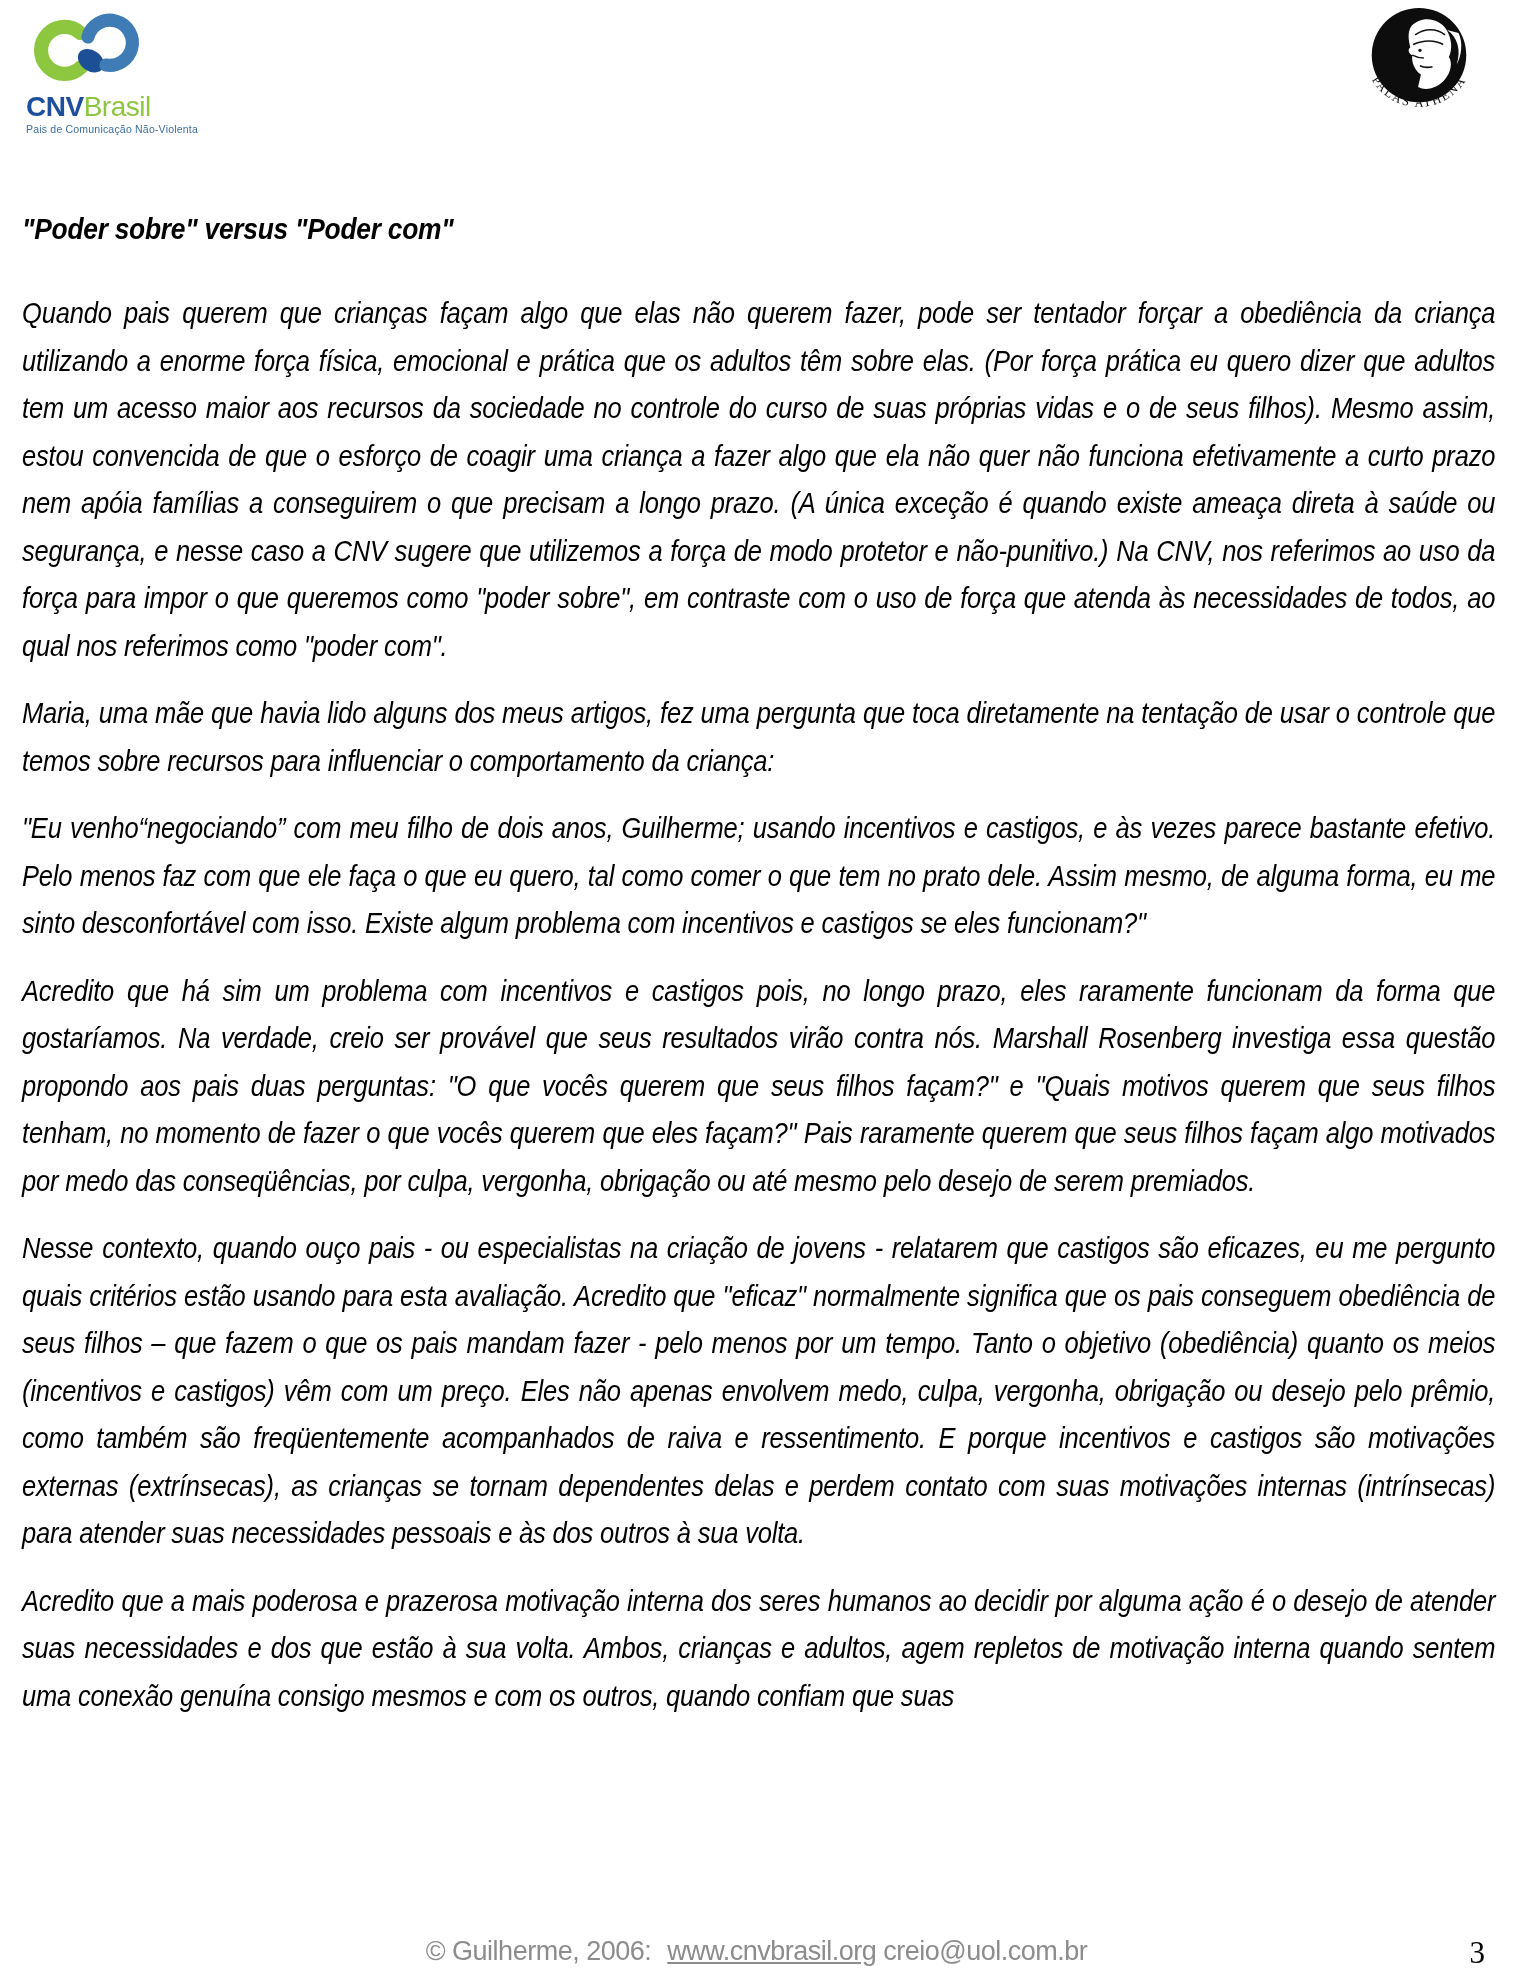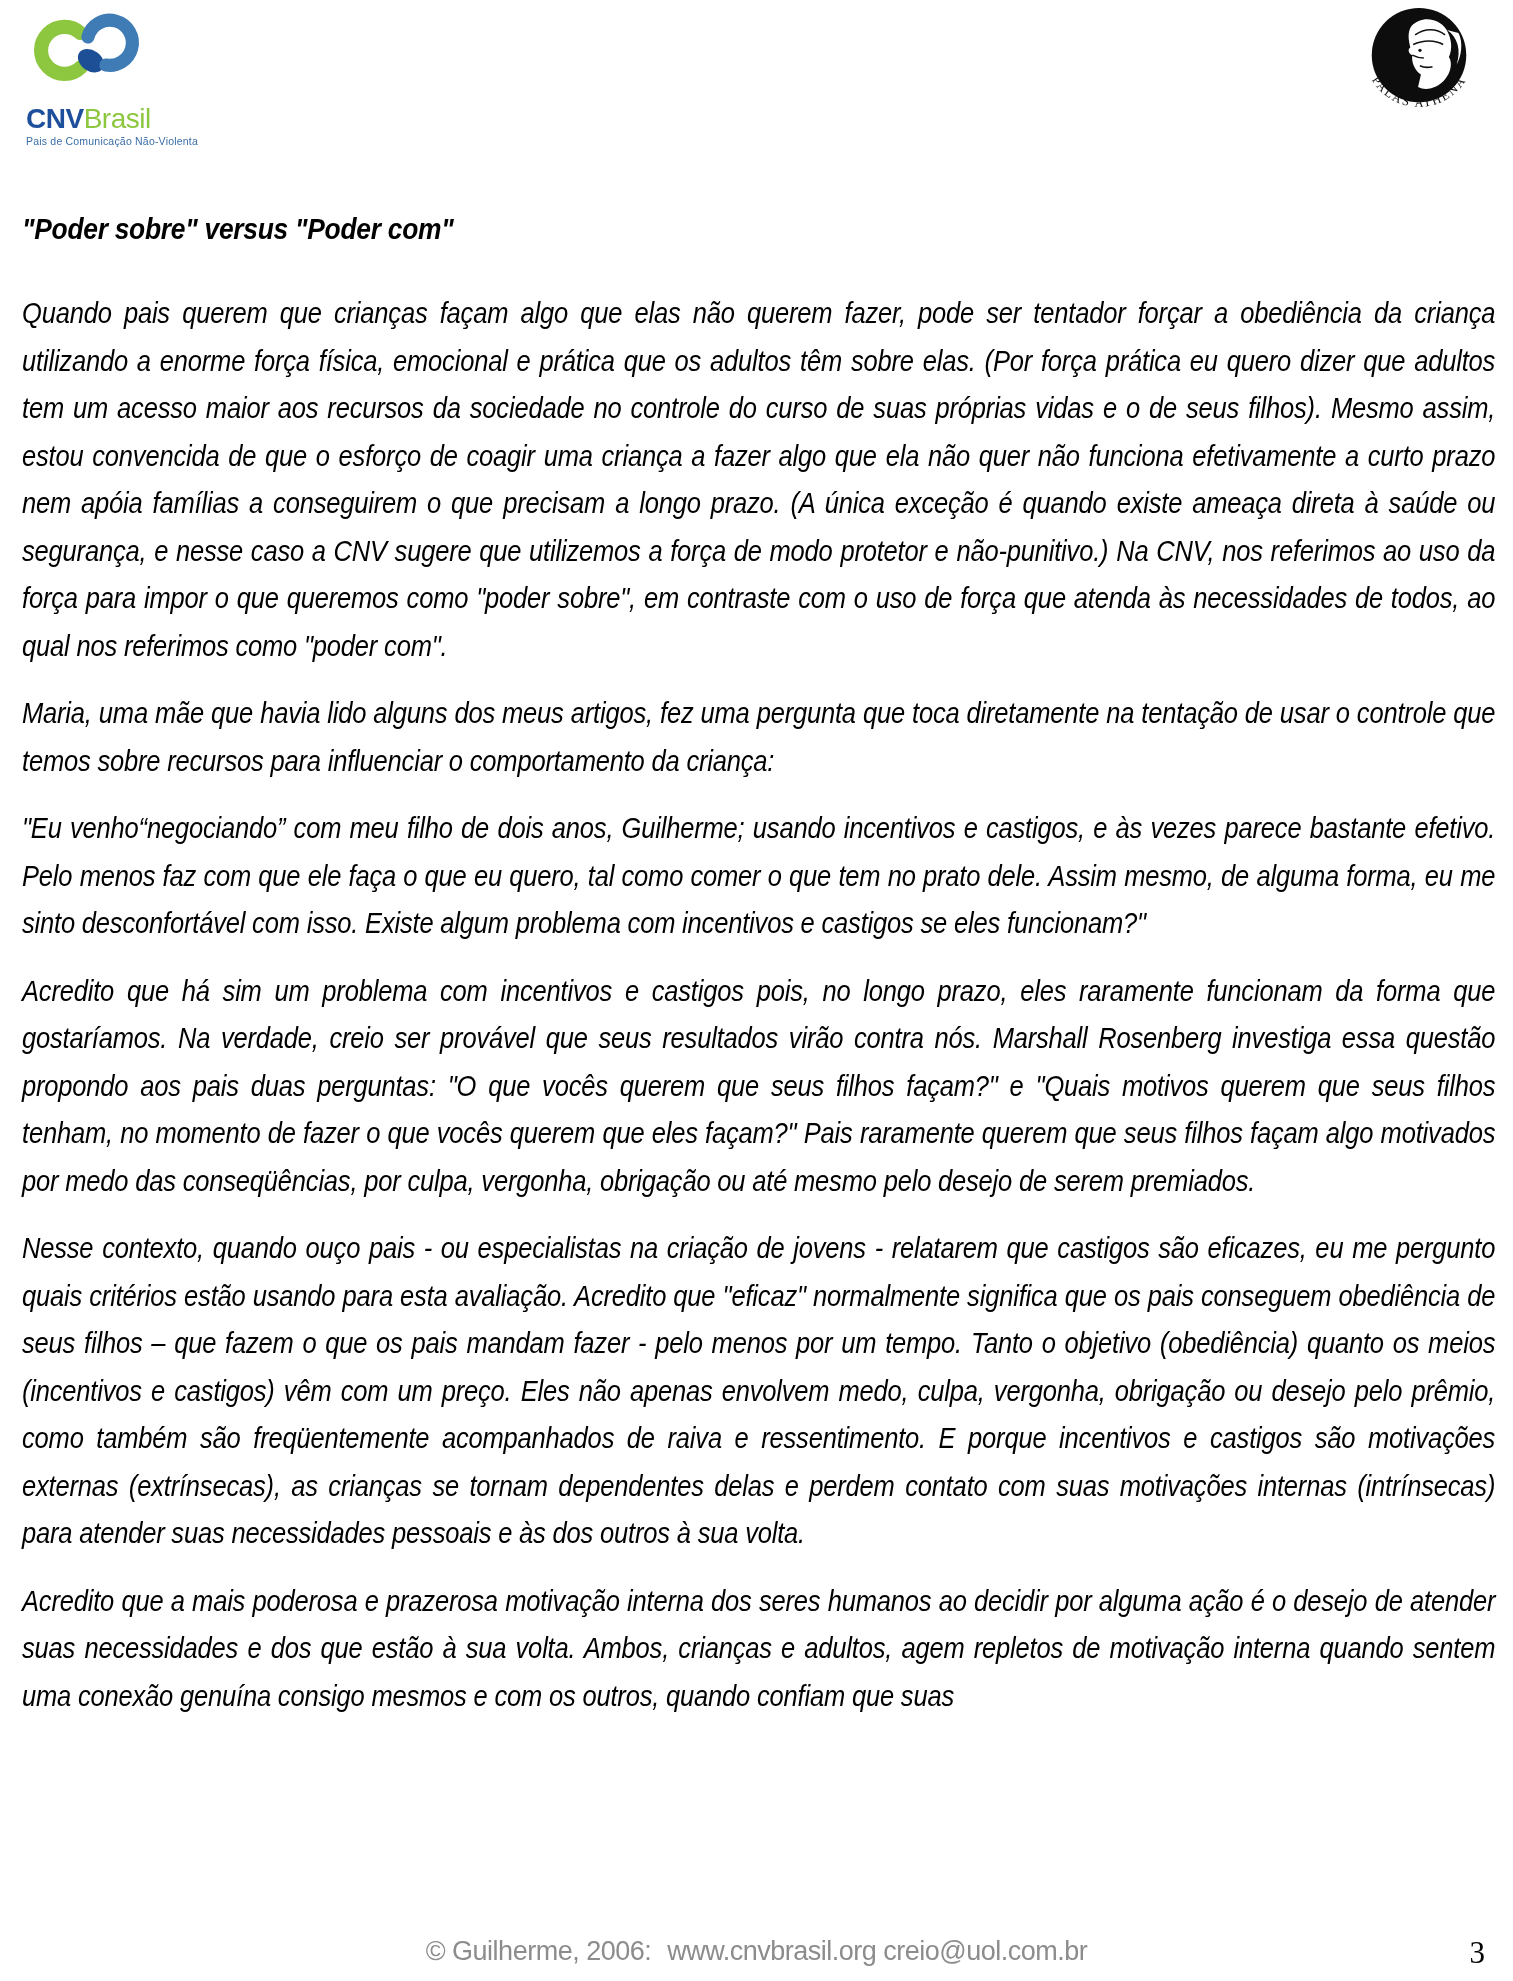--- a/index.html
+++ b/index.html
@@ -8,21 +8,21 @@
     width:1513px; height:1981px;
     margin:0 auto;
     background:#ffffff;
     font-family:"Liberation Sans", sans-serif;
     overflow:hidden;
   }
 
   
   .cnv-logo { position:absolute; left:26px; top:8px; width:220px; }
   .cnv-mark { display:block; width:128px; height:80px; }
-  .cnv-word { margin-top:18px; font-size:28px; letter-spacing:-0.5px; line-height:26px; }
+  .cnv-word { margin-top:6px; font-size:28px; letter-spacing:-0.5px; line-height:26px; }
   .cnv-word .cnv { font-weight:bold; color:#1e4f9c; }
   .cnv-word .brasil { font-weight:normal; color:#8dc63f; }
   .cnv-tagline { margin-top:3px; font-size:10.5px; color:#3a6ea5; letter-spacing:0.2px; }
 
   .palas-logo { position:absolute; right:40px; top:6px; width:108px; height:132px; }
   .palas-logo svg { display:block; width:108px; height:132px; }
   .palas-arc-text { font-family:"Liberation Serif", serif; font-size:13px; letter-spacing:2px; fill:#111; }
 
   
   .text-block {
@@ -49,21 +49,21 @@
   }
 
   
   .footer-copy {
     position:absolute; left:0; right:0; bottom:14px;
     text-align:center;
     color:#8c8c8c;
     font-size:27px;
     letter-spacing:-0.5px;
   }
-  .footer-copy .weblink { color:#8c8c8c; cursor:pointer;margin-left:9px; }
+  .footer-copy .weblink { text-decoration:underline; color:#8c8c8c; cursor:pointer;margin-left:9px; }
   .page-num {
     position:absolute; right:28px; bottom:10px;
     font-family:"Liberation Serif", serif;
     font-size:31px;
     color:#000;
   }
 </style>
 </head>
 <body>
 

